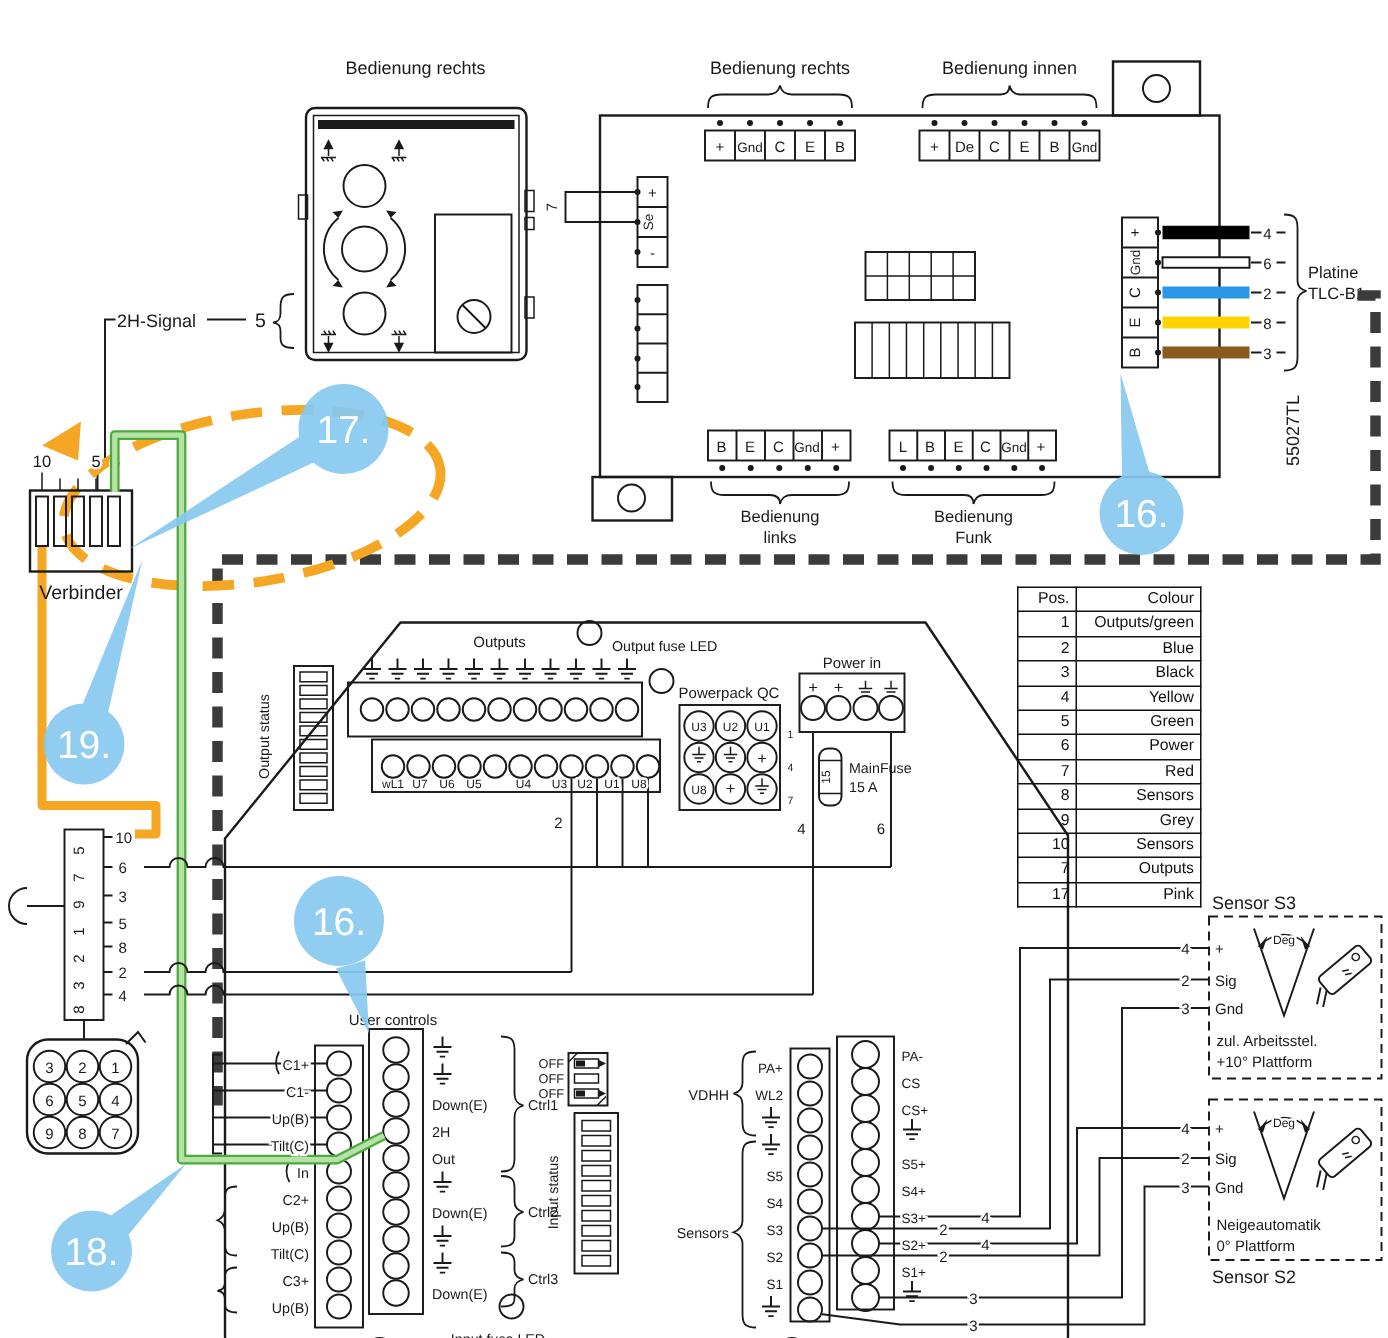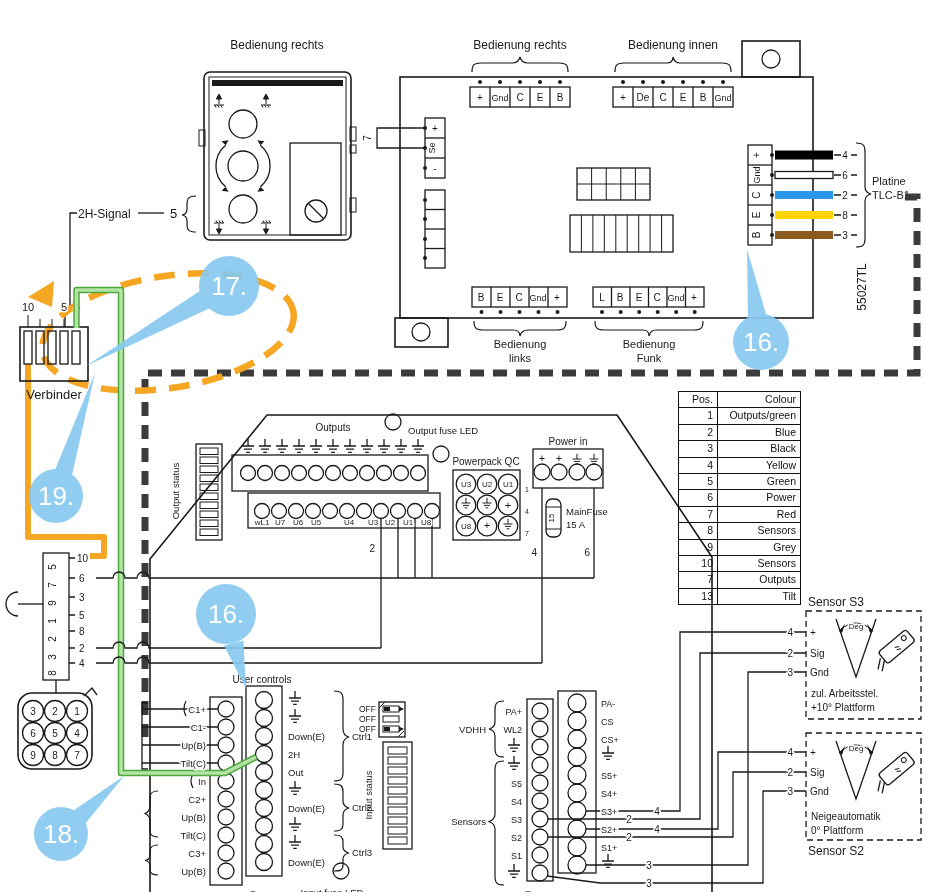--- a/index.html
+++ b/index.html
@@ -715,18 +715,18 @@
         </tr>
   <tr>
           <td class="pos">10</td>
           <td class="col">Sensors</td>
         </tr>
   <tr>
           <td class="pos">7</td>
           <td class="col">Outputs</td>
         </tr>
   <tr>
-          <td class="pos">13</td>
-          <td class="col">Tilt</td>
+          <td class="pos">17</td>
+          <td class="col">Pink</td>
         </tr>
 </tbody>
     </table>
 </div>
 
 </body></html>

